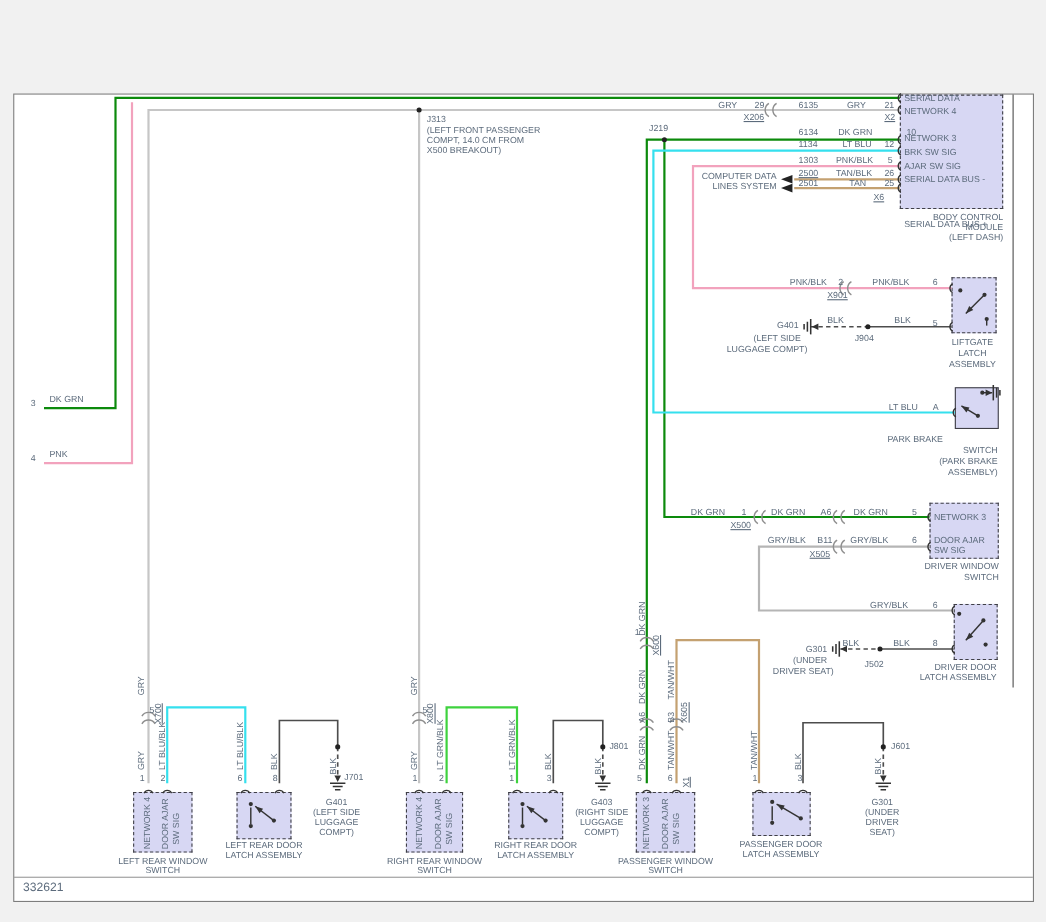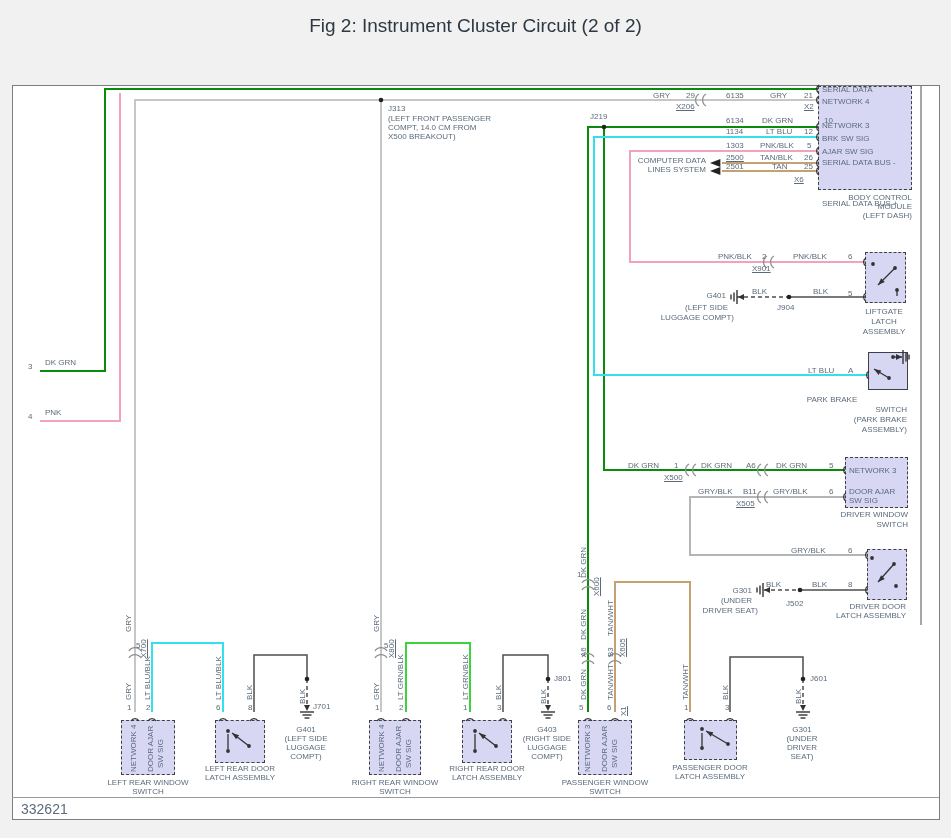--- a/index.html
+++ b/index.html
@@ -1,34 +1,33 @@
 <!DOCTYPE html>
 <html><head>
 <meta charset="utf-8">
 <style>
   html,body{margin:0;padding:0;background:#f1f1f1;font-family:"Liberation Sans",sans-serif;}
   .page{position:relative;width:951px;height:838px;background:#f1f1f1;overflow:hidden;}
   .title{position:absolute;left:0;top:15px;width:100%;text-align:center;font-size:19px;color:#2e3842;z-index:1;}
   .sheet{position:absolute;left:12px;top:85px;width:926px;height:733px;background:#ffffff;border:1px solid #7d7d7d;z-index:1;}
   .inner-line{position:absolute;left:12px;top:797px;width:927px;height:0;border-top:1px solid #9a9a9a;z-index:2;}
-  .footer{position:absolute;left:21px;top:801px;font-size:14px;color:#5c6b7c;z-index:4;}
+  .footer{position:absolute;left:21px;top:801px;font-size:11px;color:#5c6b7c;z-index:4;}
   .box{position:absolute;background:#d7d7f3;border:1.4px solid #3f3f46;z-index:2;box-sizing:border-box;}
   .box.dashed{border-style:dashed;}
   svg.layer{position:absolute;left:0;top:0;z-index:3;}
   .lbl{position:absolute;font-size:8px;line-height:9px;color:#5c6b7c;white-space:nowrap;z-index:4;}
   .lbl.rot{transform:rotate(-90deg);transform-origin:0 0;}
   .lbl.u{text-decoration:underline;}
   .lbl.ar{width:150px;text-align:right;}
   .lbl.ac{width:150px;text-align:center;}
 </style>
 </head>
 <body>
 
 <div class="page">
-  <div class="title">Fig 2: Instrument Cluster Circuit (2 of 2)</div>
   <div class="sheet"></div>
   <div class="inner-line"></div>
   <div class="footer">332621</div>
   <svg class="layer" id="wires-svg" width="951" height="838">
       <polyline points="40,371 105,371 105,89 818,89" fill="none" stroke="#0c8a0c" stroke-width="2"></polyline>
       <polyline points="40,421 120,421 120,93" fill="none" stroke="#f2a2bd" stroke-width="2"></polyline>
       <polyline points="135,712 135,100 818,100" fill="none" stroke="#c6c6c6" stroke-width="2"></polyline>
       <polyline points="381,100 381,712" fill="none" stroke="#c6c6c6" stroke-width="2"></polyline>
       <polyline points="818,127 588,127 588,712" fill="none" stroke="#0c8a0c" stroke-width="2"></polyline>
       <polyline points="604,127 604,470 845,470" fill="none" stroke="#0c8a0c" stroke-width="2"></polyline>

